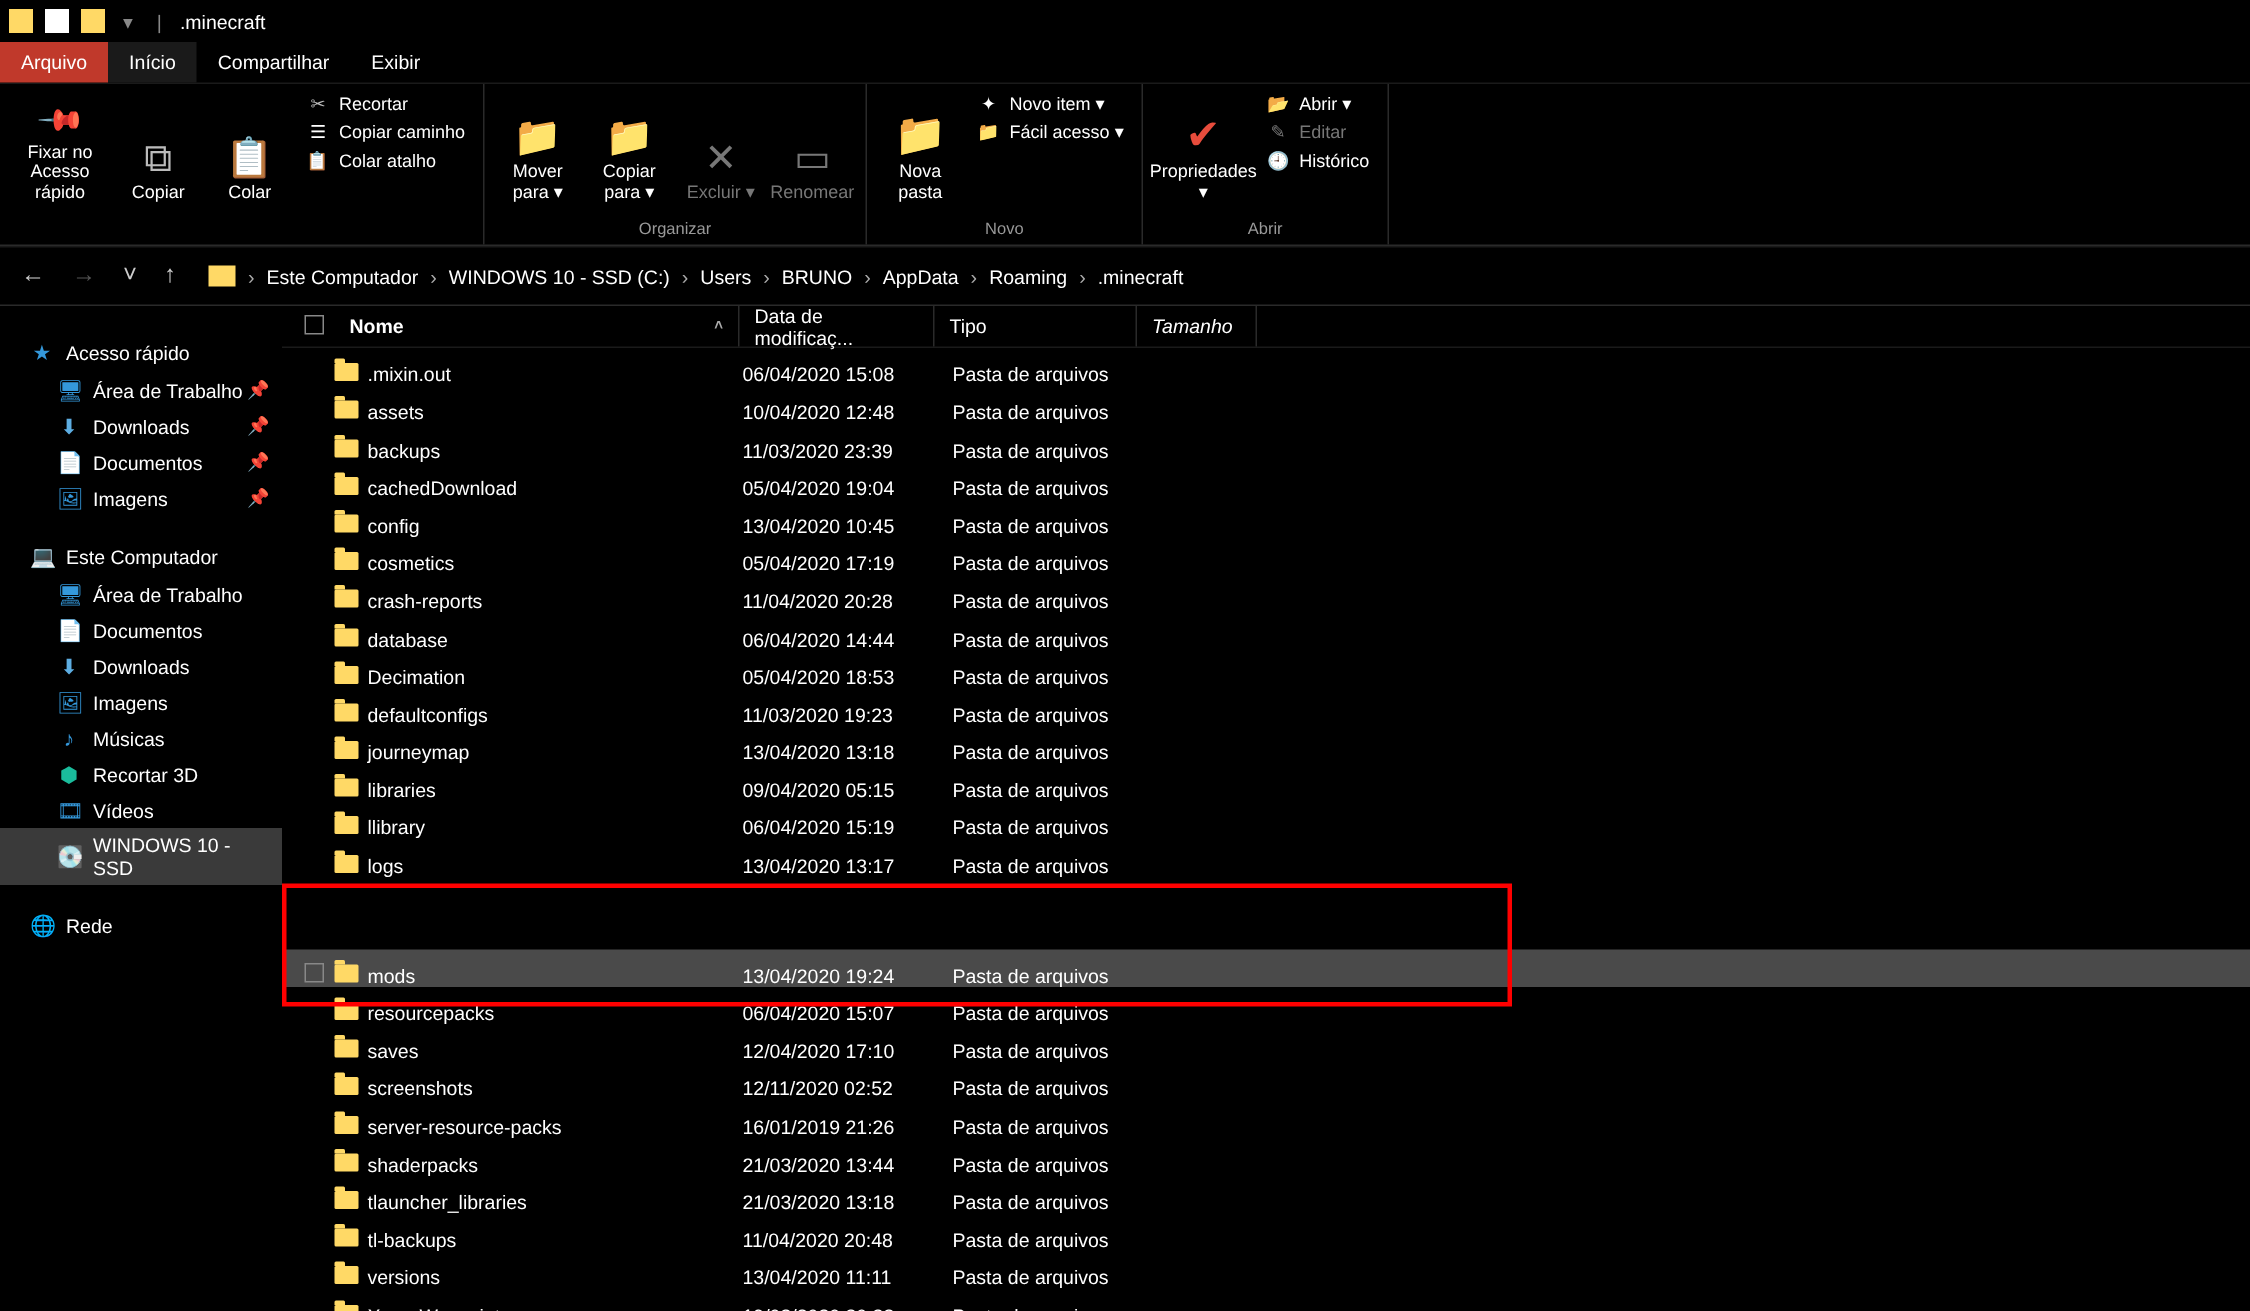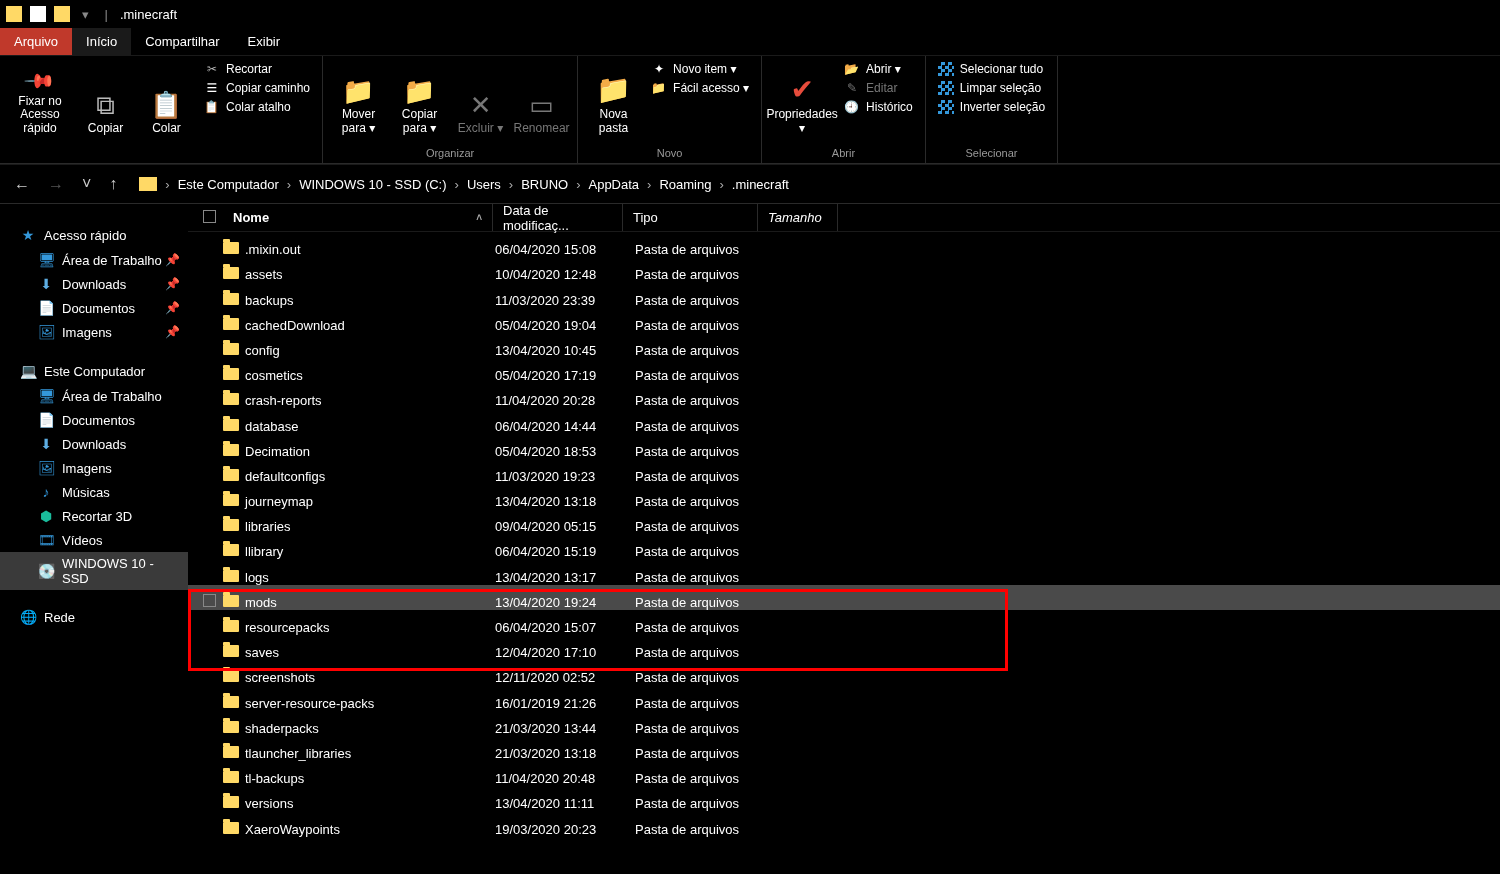--- a/index.html
+++ b/index.html
@@ -72,21 +72,21 @@
 .fh-check { width: 20px; }
 .fh-col { padding: 0 10px; border-right: 1px solid #2a2a2a; color: #fff; cursor:pointer; display:flex; align-items:center; height:100%; }
 .fh-name { width: 270px; justify-content: space-between; font-weight: bold; }
 .fh-date { width: 130px; }
 .fh-type { width: 135px; }
 .fh-size { width: 80px; font-style: italic; }
 .sort-arrow { color:#aaa; font-size:10px; margin-left: 100px; }
 
 .file-rows { }
 .file-row { display: flex; align-items: flex-end; height: 25.2px; padding-left: 15px; color:#fff; }
-.file-row.selected { background: #4a4a4a; }
+.file-row.selected { background: #4a4a4a; margin-top: 48px; }
 .fr-check { width: 20px; }
 .fr-chkbox { width:13px; height:13px; border:1px solid #888; display:inline-block; }
 .fr-icon { width: 22px; text-align:left; }
 .folder-icon { display:inline-block; width:16px; height:12px; background:#ffd966; border-radius:1px; position:relative; }
 .folder-icon::before { content:""; position:absolute; left:0; top:-3px; width:7px; height:3px; background:#ffd966; border-radius:1px 1px 0 0; }
 .fr-name { width: 250px; padding-right:10px; }
 .fr-date { width: 140px; }
 .fr-type { width: 140px; }
 .fr-size { width: 80px; }
 
@@ -211,39 +211,20 @@
           </div>
         <div class="rib-btn-sm">
             <span class="sic">🕘</span>
             <span>Histórico</span>
           </div>
       </div>
     </div>
     <div class="ribbon-group-label">Abrir</div>
   </div>
 
-  <div class="ribbon-group">
-    <div class="ribbon-group-content">
-      <div class="rib-small-col">
-        <div class="rib-btn-sm">
-            <span class="sic select-grid"></span>
-            <span>Selecionar tudo</span>
-          </div>
-        <div class="rib-btn-sm">
-            <span class="sic select-grid"></span>
-            <span>Limpar seleção</span>
-          </div>
-        <div class="rib-btn-sm">
-            <span class="sic select-grid"></span>
-            <span>Inverter seleção</span>
-          </div>
-      </div>
-    </div>
-    <div class="ribbon-group-label">Selecionar</div>
-  </div>
 </div>
 
 <div class="navbar">
   <span class="nav-btn">←</span>
   <span class="nav-btn dim">→</span>
   <span class="nav-btn">˅</span>
   <span class="nav-btn">↑</span>
   <div class="breadcrumb">
     <span class="bc-icon"></span>
     <span class="bc-sep">›</span>

